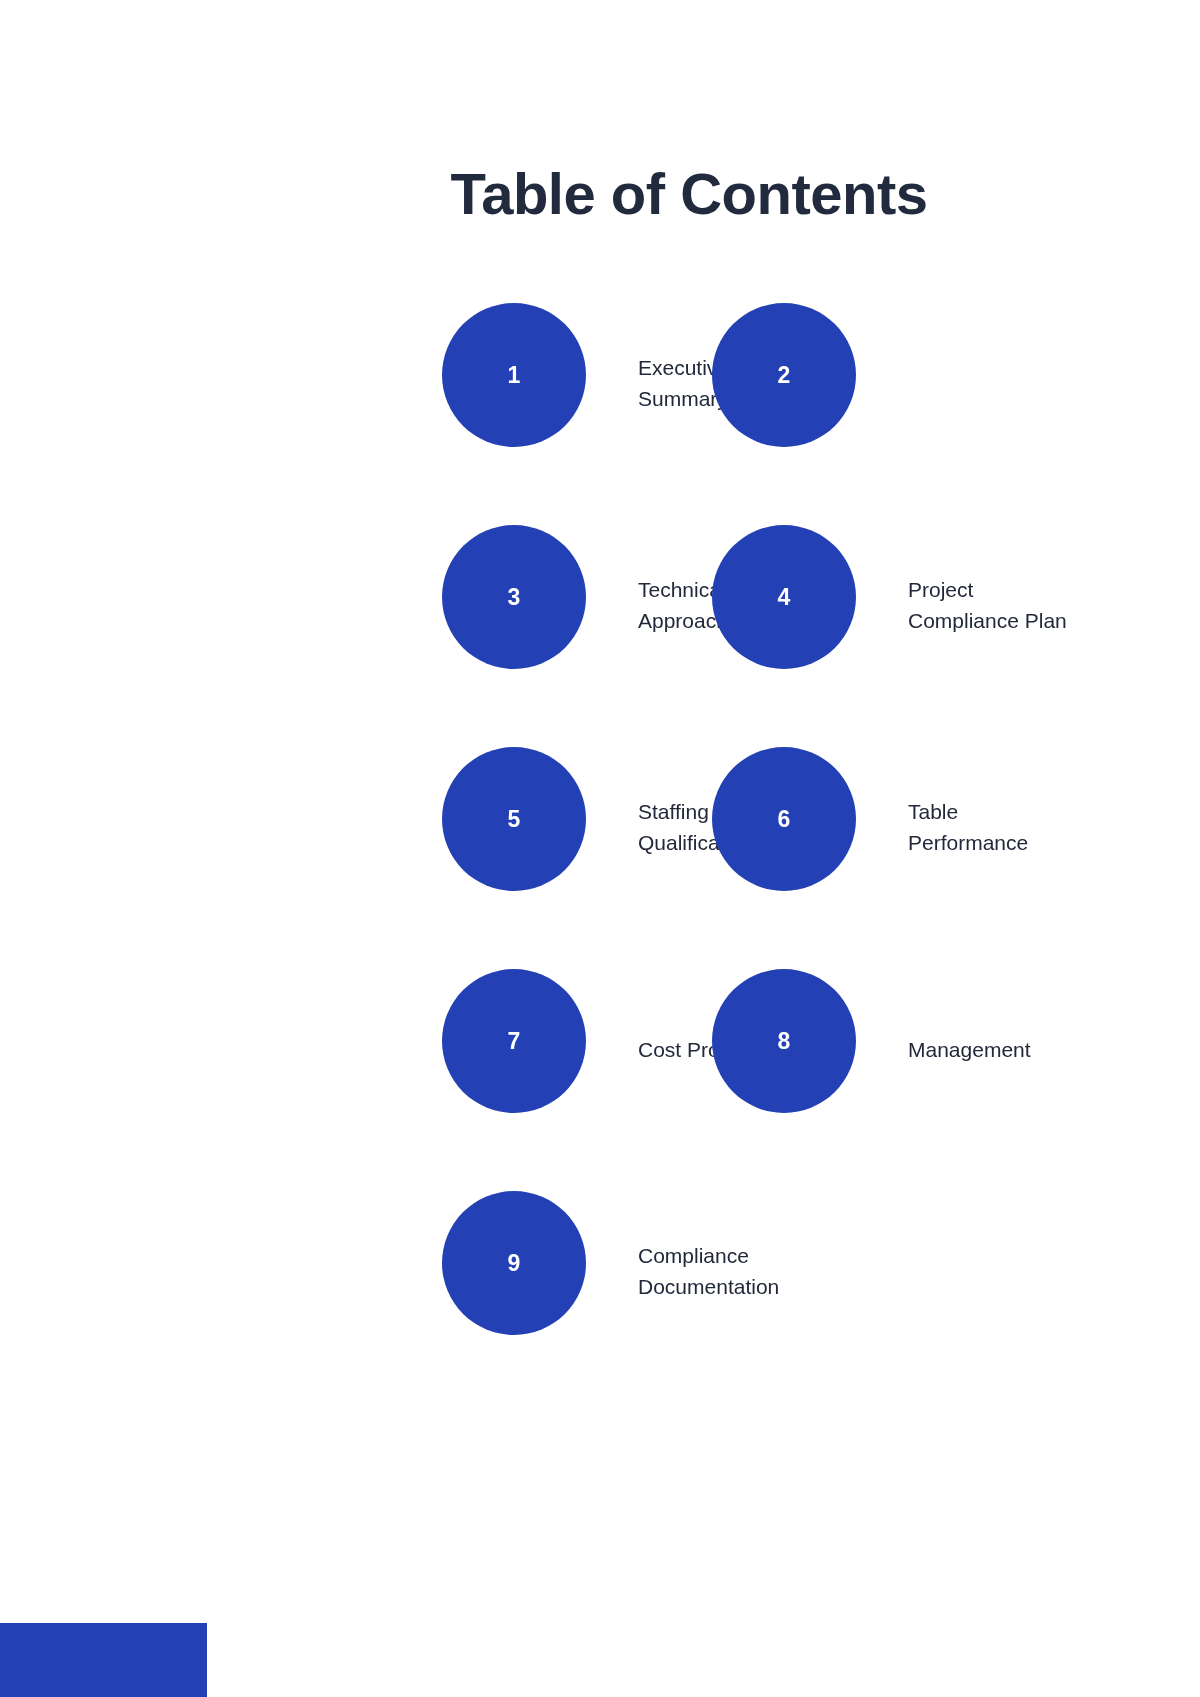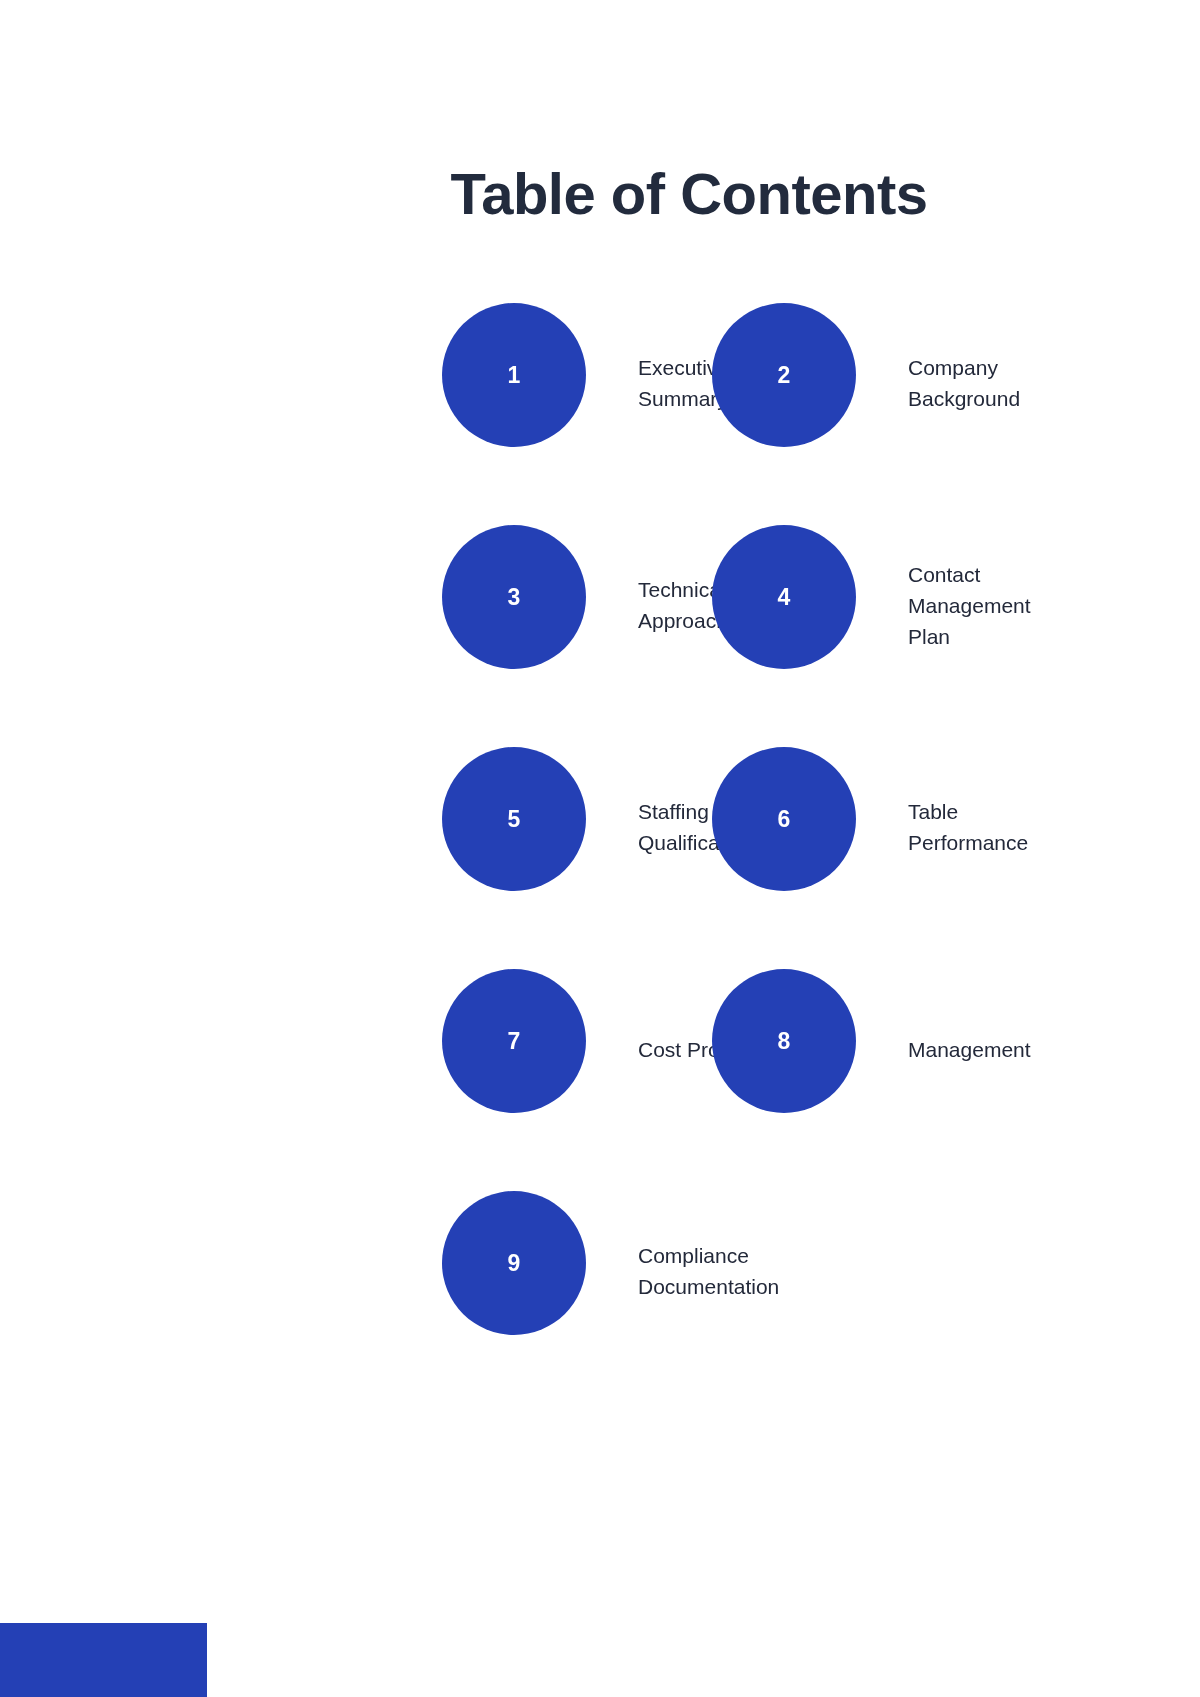--- a/index.html
+++ b/index.html
@@ -110,30 +110,29 @@
   <h1 class="page-title">Table of Contents</h1>
 
   <div class="toc">
 
     <div class="toc-item col-left row-1">
       <div class="bubble">1</div>
       <div class="label">Executive Summary</div>
     </div>
     <div class="toc-item col-right row-1">
       <div class="bubble">2</div>
-      <div class="label">Company Background</div>
     </div>
 
     <div class="toc-item col-left row-2">
       <div class="bubble">3</div>
       <div class="label">Technical Approach</div>
     </div>
     <div class="toc-item col-right row-2">
       <div class="bubble">4</div>
-      <div class="label">Contact Management Plan</div>
+      <div class="label">Project Compliance Plan</div>
     </div>
 
     <div class="toc-item col-left row-3">
       <div class="bubble">5</div>
       <div class="label">Staffing Qualifications</div>
     </div>
     <div class="toc-item col-right row-3">
       <div class="bubble">6</div>
       <div class="label">Table Performance</div>
     </div>

